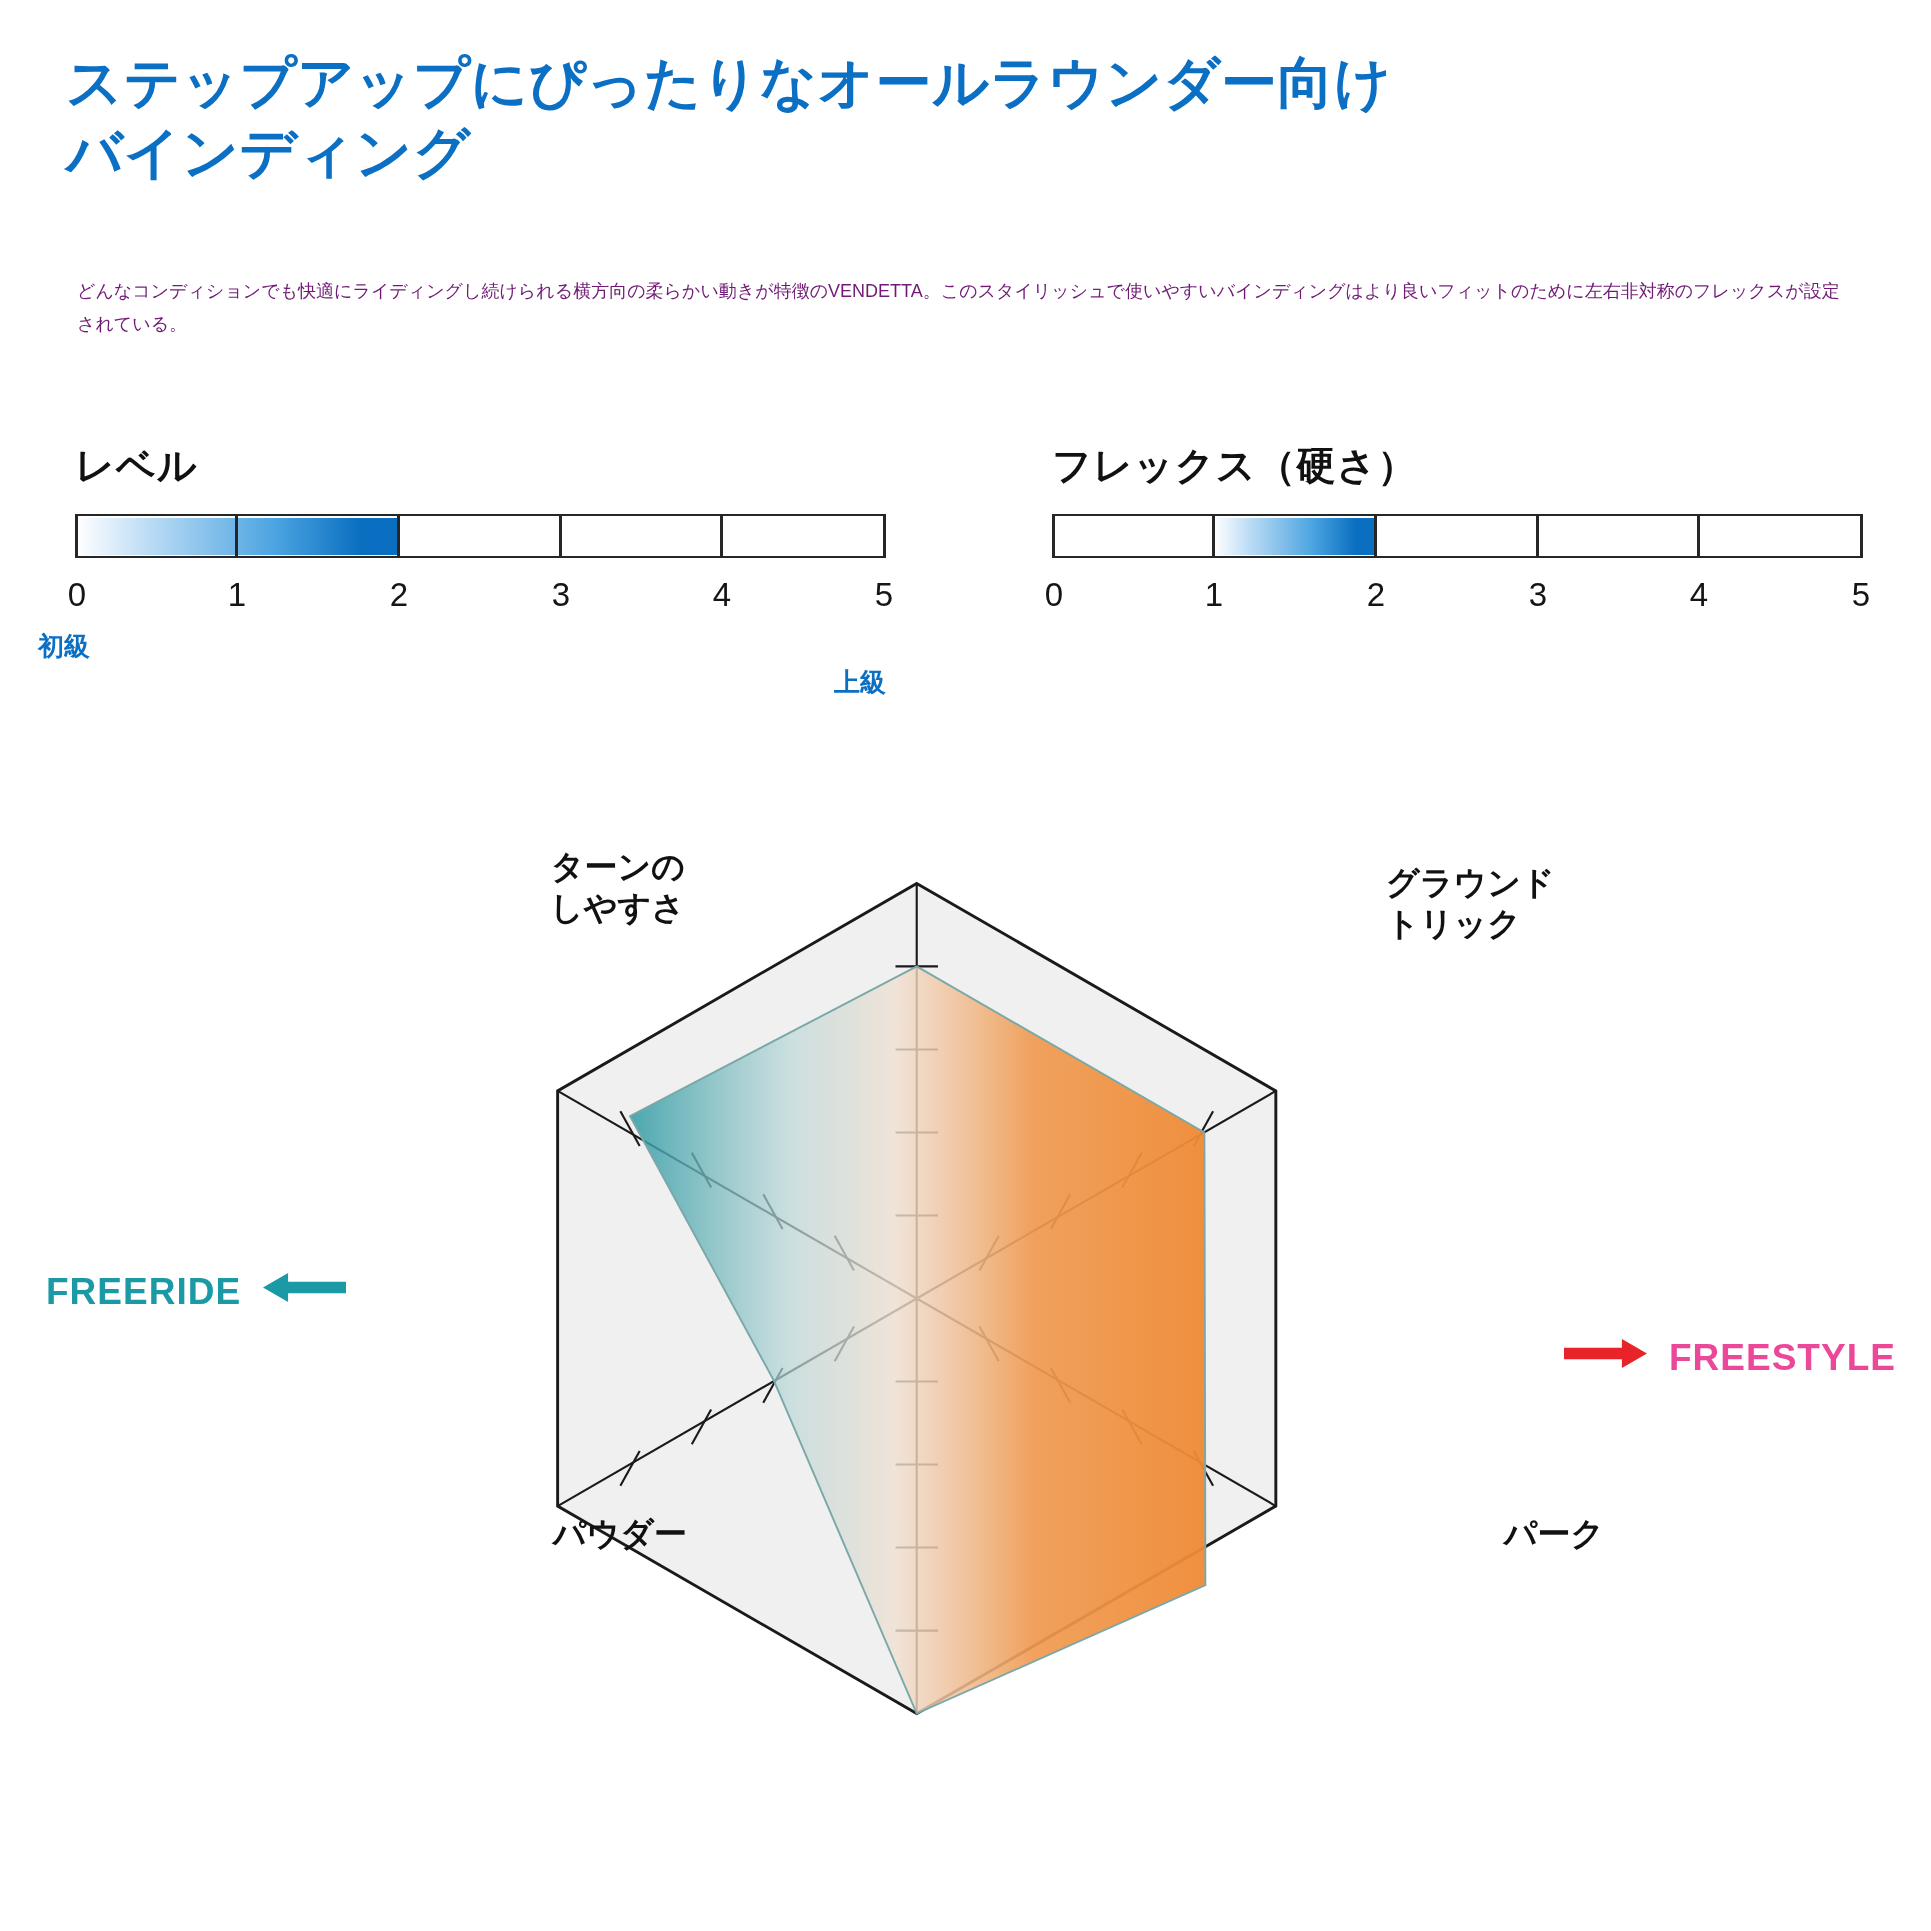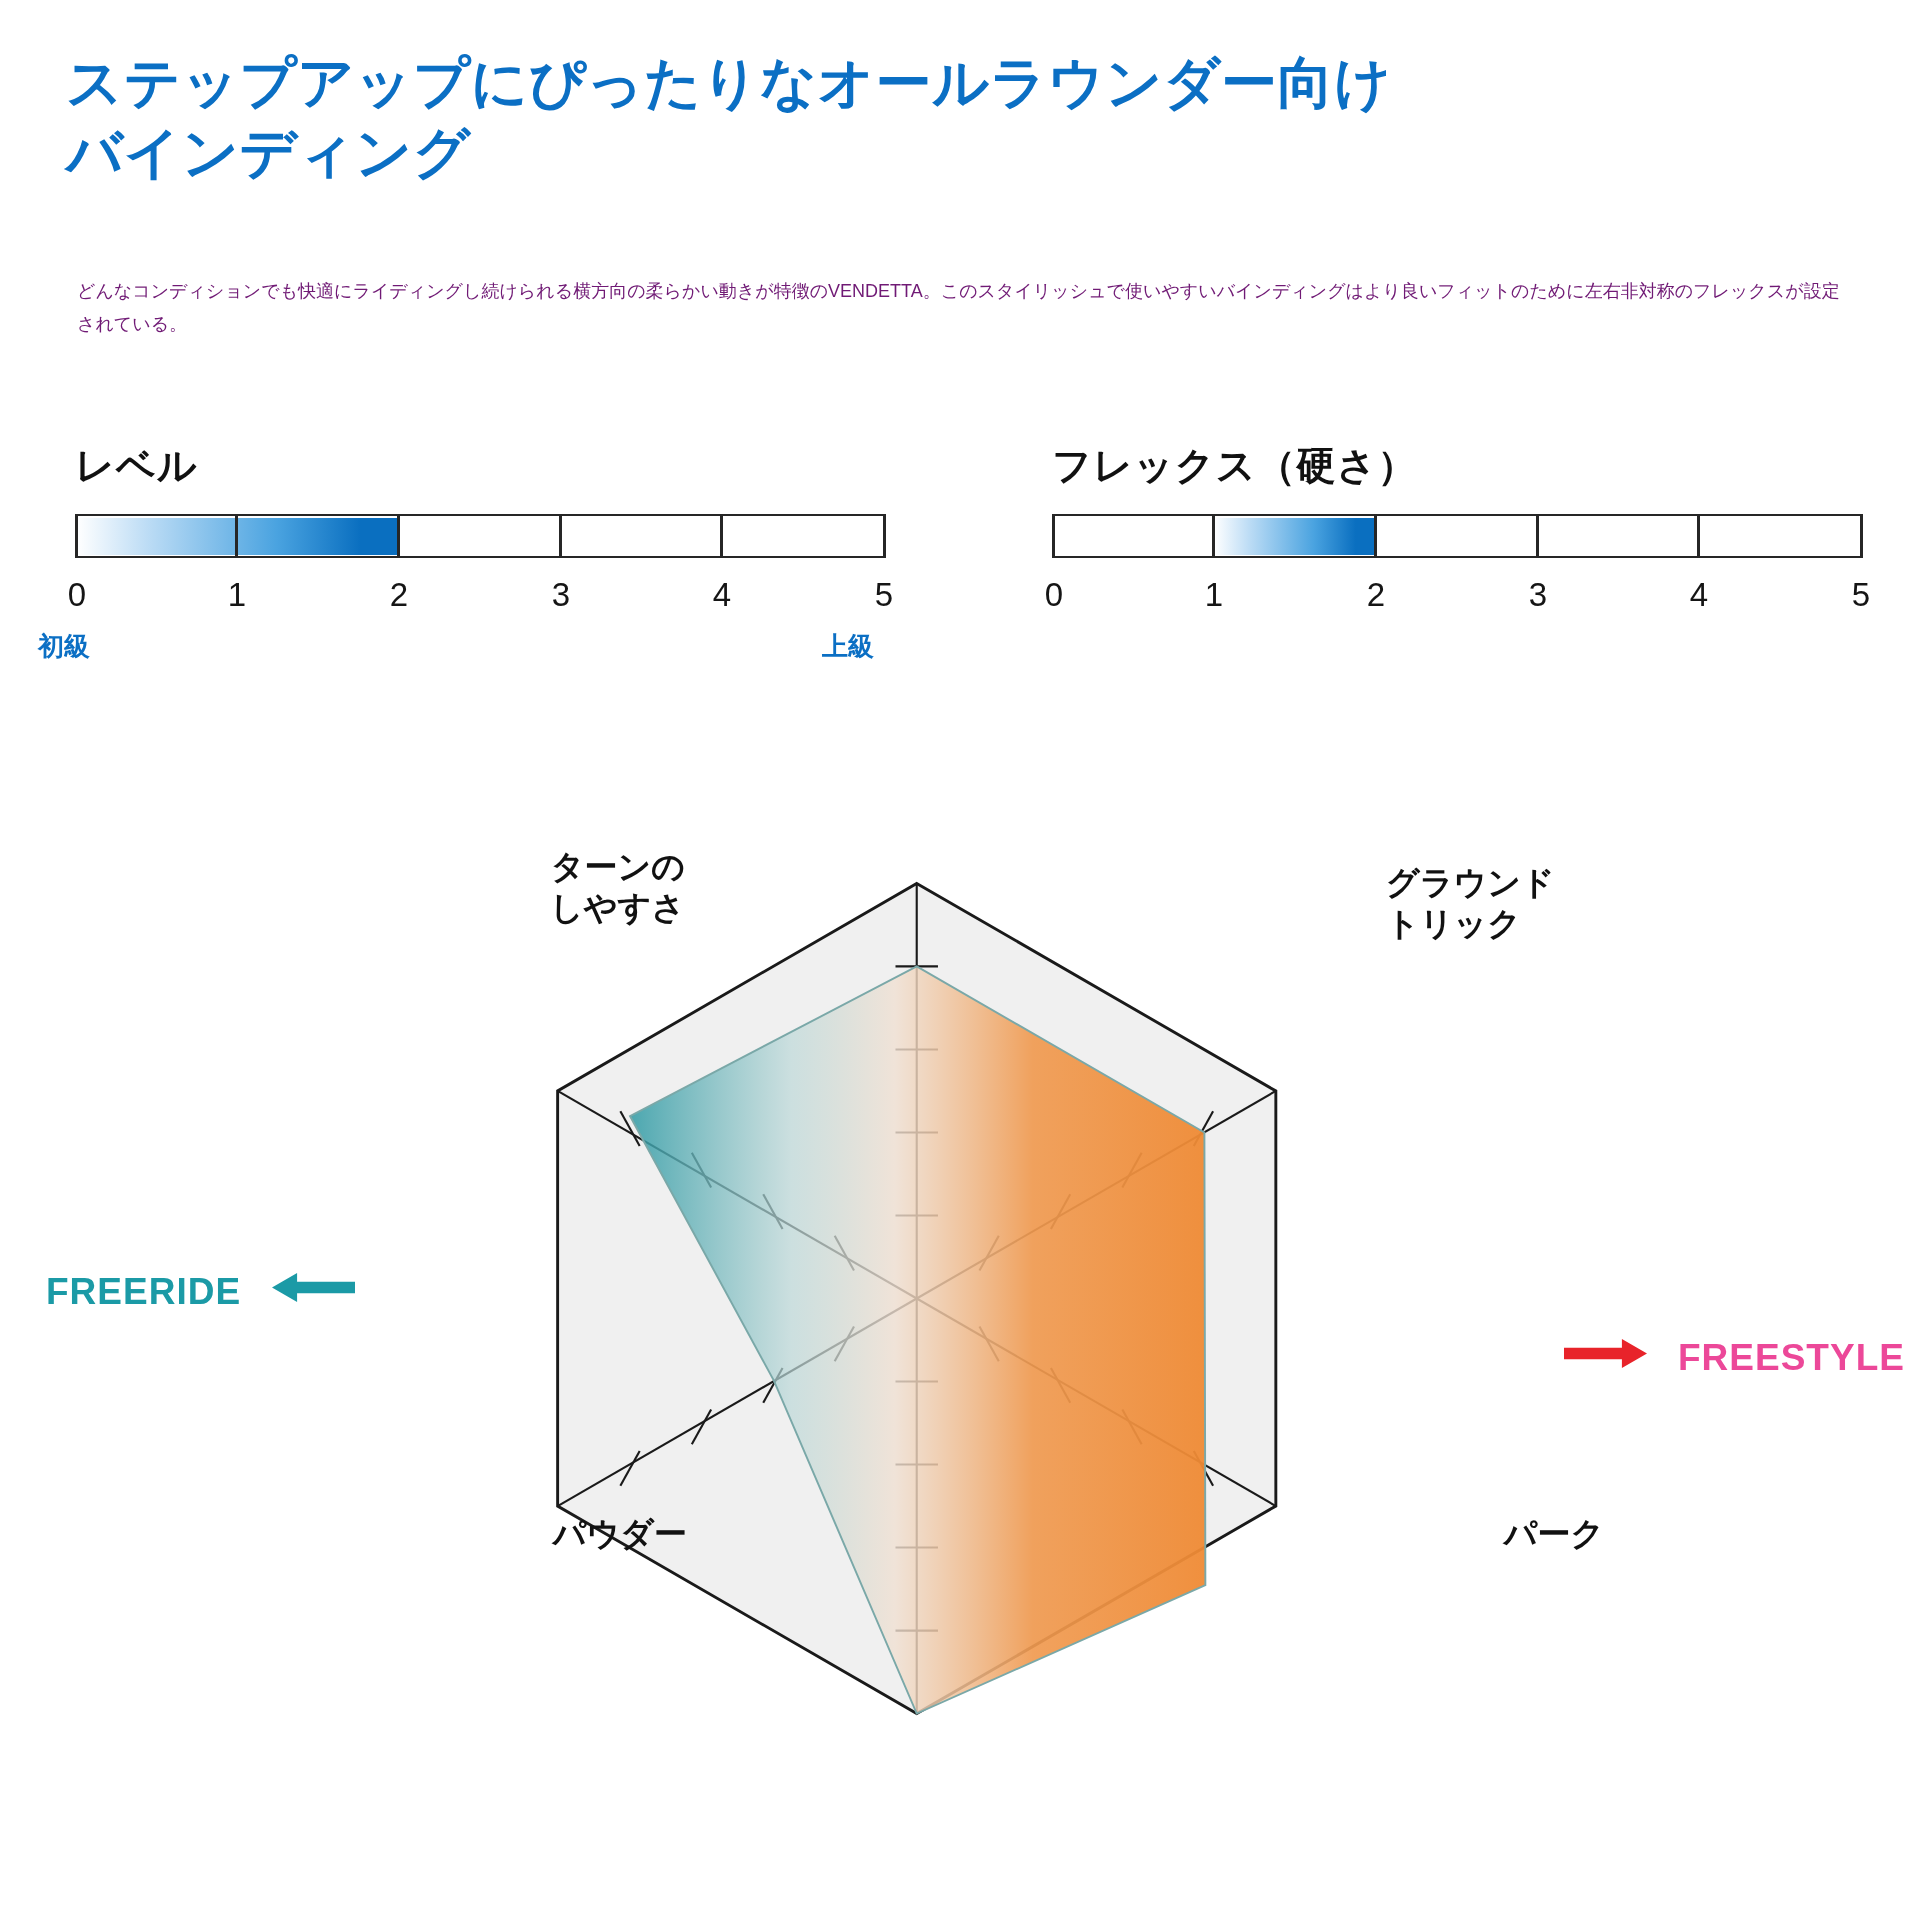--- a/index.html
+++ b/index.html
@@ -108,21 +108,21 @@
     margin-top: 11.6px;
   }
   .endlabels .lo, .endlabels .hi {
     position: absolute;
     top: 0;
     font-size: 26px;
     font-weight: bold;
     color: #0b6fc4;
   }
   .endlabels .lo { left: -37px; }
-  .endlabels .hi { right: 12px; }
+  .endlabels .hi { right: 0px; margin-top: 36px; }
 
   
   .chart {
     position: absolute;
     left: 241px;
     top: 690px;
     width: 1448px;
     height: 1217px;
   }
   .chart svg { display: block; }
@@ -142,21 +142,21 @@
   .lbl-powder   { left: -37px;  top: 823px; width: 483px; text-align: right; }
   .lbl-turn     { left: -58px;  top: 156px; width: 502px; text-align: right; }
 
   .side {
     position: absolute;
     font-size: 37px;
     font-weight: bold;
     letter-spacing: 1px;
     display: flex;
     align-items: center;
-    gap: 31px;
+    gap: 22px;
   }
   .side.freeride  { left: 46px;  top: 1270px; color: #1b9aa6; }
   .side.freestyle { left: 1564px; top: 1336px; color: #ec4899; justify-content: flex-end; }
   .arrow { display: inline-block; }
 </style>
 </head>
 <body>
 
 <div class="page">
 

